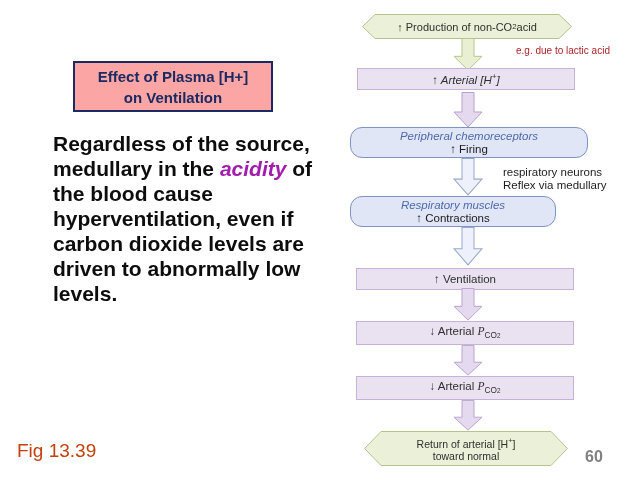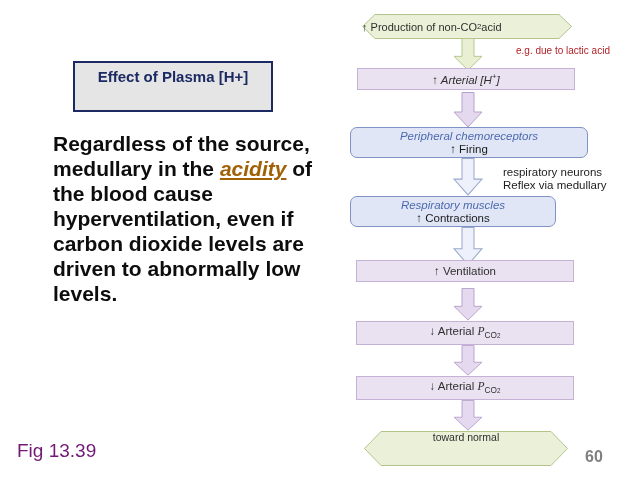--- a/index.html
+++ b/index.html
@@ -3,41 +3,41 @@
 <meta charset="utf-8">
 <style>
   html,body { margin:0; padding:0; background:#fff; }
   .slide { position:relative; width:641px; height:482px; background:#ffffff;
            font-family:"Liberation Sans", sans-serif; overflow:hidden; }
 
   
   .title-box { position:absolute; left:73px; top:61px; width:196px; height:44px;
                border:2px solid #1b2a63; color:#1b2a63; font-weight:bold;
                font-size:15px; line-height:21px; text-align:center; padding-top:3px;
-               background:#e5e5e5; }
+               background:#fca5a5; }
   .body-text { position:absolute; left:53px; top:131px; width:284px;
                font-size:21px; line-height:25px; font-weight:bold; color:#0d0d0d; }
-  .seg-em { color:#a16207; font-style:italic; text-decoration:underline; }
-  .fig-label { position:absolute; left:17px; top:440px; font-size:19px; color:#701a75; }
+  .seg-em { color:#a21caf; font-style:italic; }
+  .fig-label { position:absolute; left:17px; top:440px; font-size:19px; color:#c2410c; }
   .page-num  { position:absolute; left:585px; top:448px; font-size:16px;
                font-weight:bold; color:#808080; }
 
   
   .fc-rect { position:absolute; background:#eae2f0; border:1px solid #c6b2d7;
              color:#2f2f2f; font-size:11.5px; display:flex; align-items:center;
              justify-content:center; box-sizing:border-box; }
   .fc-blue { position:absolute; background:#e0e6f6; border:1px solid #8193c5;
-             border-radius:7px; font-size:11.5px; text-align:center;
+             border-radius:12px; font-size:11.5px; text-align:center;
              box-sizing:border-box; padding-top:2px; line-height:13px; }
   .fc-blue .l1 { color:#4c69ae; font-style:italic; }
   .fc-blue .l2 { color:#1a1a1a; }
   .fc-hex  { position:absolute; }
   .fc-hex svg { position:absolute; left:0; top:0; }
   .hex-text { position:absolute; left:0; top:0; right:0; bottom:0;
-              display:flex; align-items:center; justify-content:flex-start;
+              display:flex; align-items:center; justify-content:center;
               color:#2f2f2f; font-size:11px; }
   .hex-text.two-line { flex-direction:column; font-size:10.5px; line-height:12px; }
   .arrow { position:absolute; }
   .arrow-green path    { fill:#e9efd3; stroke:#b3c48b; stroke-width:1; }
   .arrow-lavender path { fill:#e4d9ee; stroke:#b7a1cb; stroke-width:1; }
   .arrow-blue path     { fill:#eef1fb; stroke:#9aa8cb; stroke-width:1; }
 
   .note-red    { position:absolute; left:496px; top:45px; color:#b01f24; font-size:10px;margin-left:20px; }
   .note-reflex { position:absolute; left:503px; top:166px; font-size:11.5px;
                  color:#1c1c1c; line-height:13px; }
@@ -48,20 +48,21 @@
   .seg-sub2 { vertical-align:sub;   font-size:55%; }
   .seg-ip   { font-style:italic; font-family:"Liberation Serif", serif; }
 </style>
 </head>
 <body>
 
 <div class="slide">
 
   <div class="title-box">
     <div>Effect of Plasma [H+]</div>
+    <div>on Ventilation</div>
   </div>
 
   <div class="body-text"><span>Regardless of the source, medullary in the </span><span class="seg-em">acidity</span><span> of the blood cause hyperventilation, even if carbon dioxide levels are driven to abnormally low levels.</span></div>
 
   <div class="fig-label">Fig 13.39</div>
   <div class="page-num">60</div>
 
   <div class="fc-hex" style="left:362px; top:14px; width:210px; height:25px;">
     <svg width="210" height="25" viewBox="0 0 210 25">
       <polygon points="13,0.5 197,0.5 209.5,12.5 197,24.5 13,24.5 0.5,12.5" fill="#ebf1d8" stroke="#b3c48b" stroke-width="1"></polygon>
@@ -103,21 +104,21 @@
 
   <div class="fc-blue" style="left:350px; top:196px; width:206px; height:31px;">
     <div class="l1">Respiratory muscles</div>
     <div class="l2">↑ Contractions</div>
   </div>
 
   <svg class="arrow arrow-blue" style="left:452px; top:227px;" width="32" height="39" viewBox="0 0 32 36" preserveAspectRatio="none">
     <path d="M10 0.5 H22 V20 H30 L16 35 L2 20 H10 Z"></path>
   </svg>
 
-  <div class="fc-rect" style="left:356px; top:260px; width:218px; height:22px;">
+  <div class="fc-rect" style="left:356px; top:268px; width:218px; height:22px;">
     <span>↑ Ventilation</span>
   </div>
 
   <svg class="arrow arrow-lavender" style="left:452px; top:288px;" width="32" height="33" viewBox="0 0 32 36" preserveAspectRatio="none">
     <path d="M10 0.5 H22 V20 H30 L16 35 L2 20 H10 Z"></path>
   </svg>
 
   <div class="fc-rect" style="left:356px; top:321px; width:218px; height:24px;">
     <span><span>↓ Arterial </span><span class="seg-ip">P</span><span class="seg-sub">CO</span><span class="seg-sub2">2</span></span>
   </div>
@@ -132,17 +133,18 @@
 
   <svg class="arrow arrow-lavender" style="left:452px; top:400px;" width="32" height="31" viewBox="0 0 32 36" preserveAspectRatio="none">
     <path d="M10 0.5 H22 V20 H30 L16 35 L2 20 H10 Z"></path>
   </svg>
 
   <div class="fc-hex" style="left:364px; top:431px; width:204px; height:35px;">
     <svg width="204" height="35" viewBox="0 0 204 35">
       <polygon points="17,0.5 187,0.5 203.5,17.5 187,34.5 17,34.5 0.5,17.5" fill="#ebf1d8" stroke="#b3c48b" stroke-width="1"></polygon>
     </svg>
     <div class="hex-text two-line">
+      <div><span>Return of arterial [H</span><span class="seg-sup">+</span><span>]</span></div>
       <div>toward normal</div>
     </div>
   </div>
 
 </div>
 
 </body></html>

